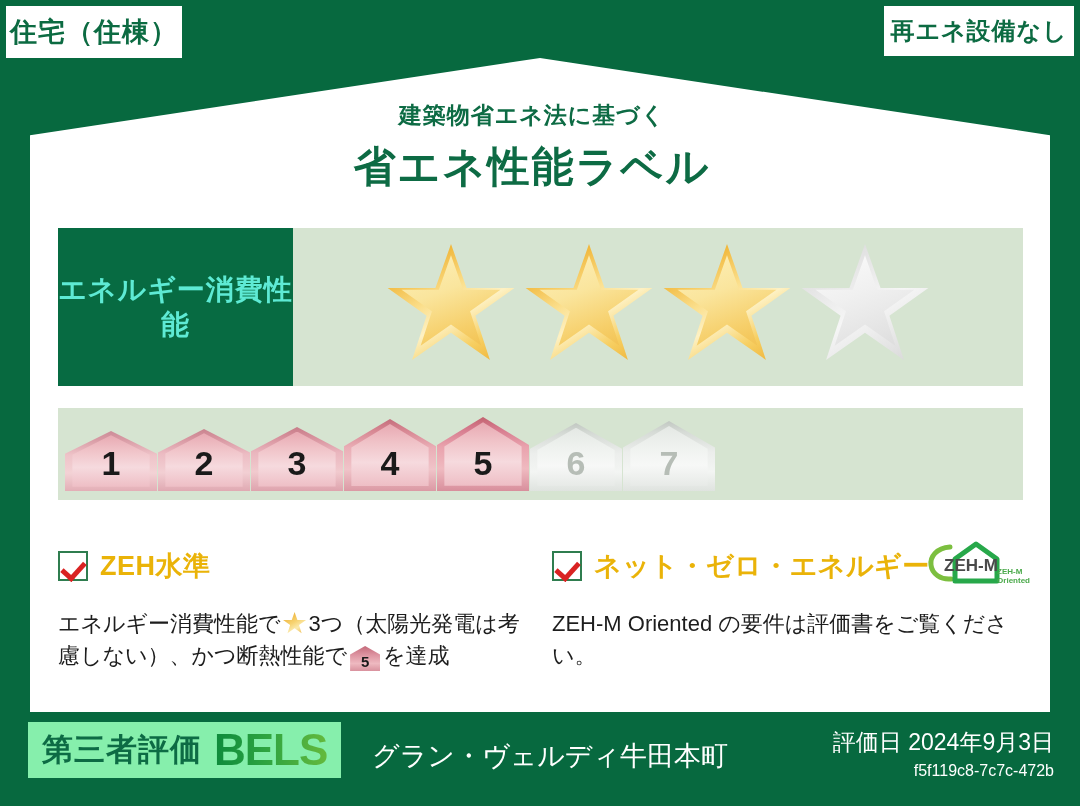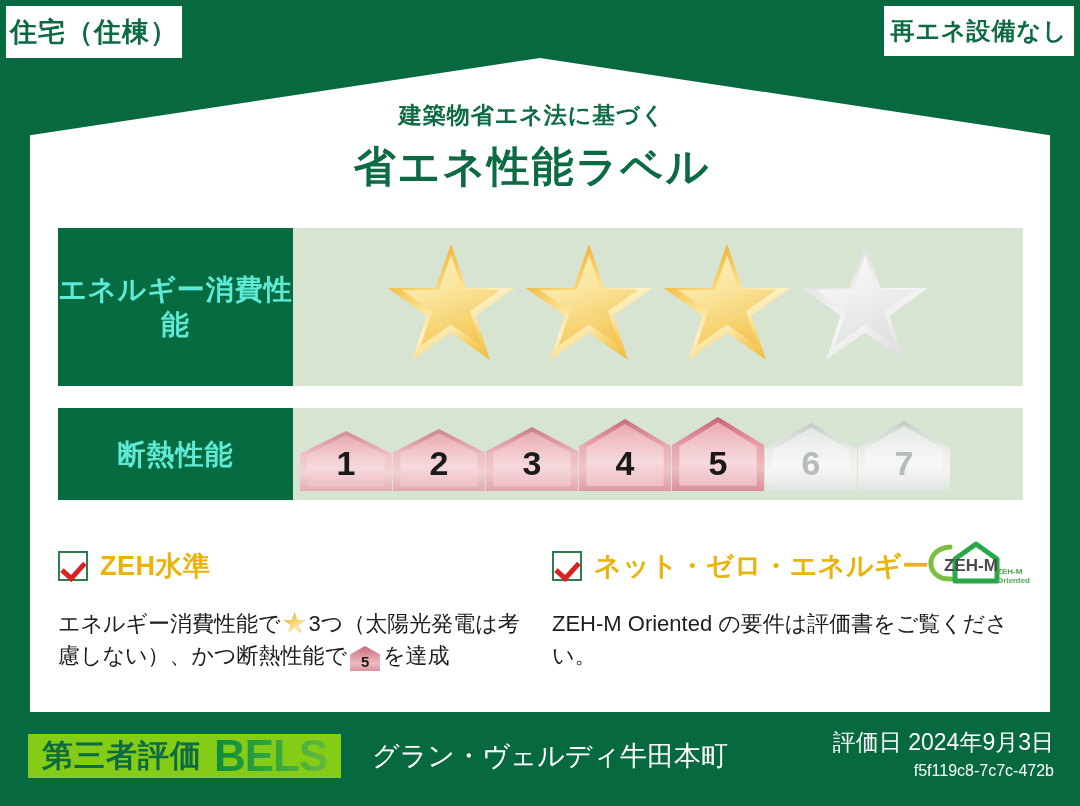--- a/index.html
+++ b/index.html
@@ -235,22 +235,22 @@
     font-weight: bold;
     color: #4aa94a;
     line-height: 1.1;
     text-align: left;
   }
 
   
   #footer-bels {
     position: absolute;
     left: 28px; bottom: 28px;
-    height: 44px;
-    background: #84cc16;
+    height: 56px;
+    background: #86efac;
     padding: 0 14px;
     display: flex; align-items: center; gap: 12px;
     z-index: 5;
   }
   #footer-bels .bels-jp {
     color: #0d6b44;
     font-size: 31px;
     font-weight: bold;
     letter-spacing: 1px;
   }
@@ -314,21 +314,20 @@
             <span class="star-inner"></span>
           </div>
         <div class="star off">
             <span class="star-inner"></span>
           </div>
       </div>
     </div>
   </div>
 
   <div class="rating-row" id="row-insulation">
-    <div class="row-label">断熱性能</div>
     <div class="row-value">
       <div class="house-track">
         <div class="house-badge" style="height:60px">
           <span class="house-shape lv1"></span>
           <span class="house-inner on"></span>
           <span class="house-num">1</span>
         </div>
         <div class="house-badge" style="height:62px">
           <span class="house-shape lv2"></span>
           <span class="house-inner on"></span>

